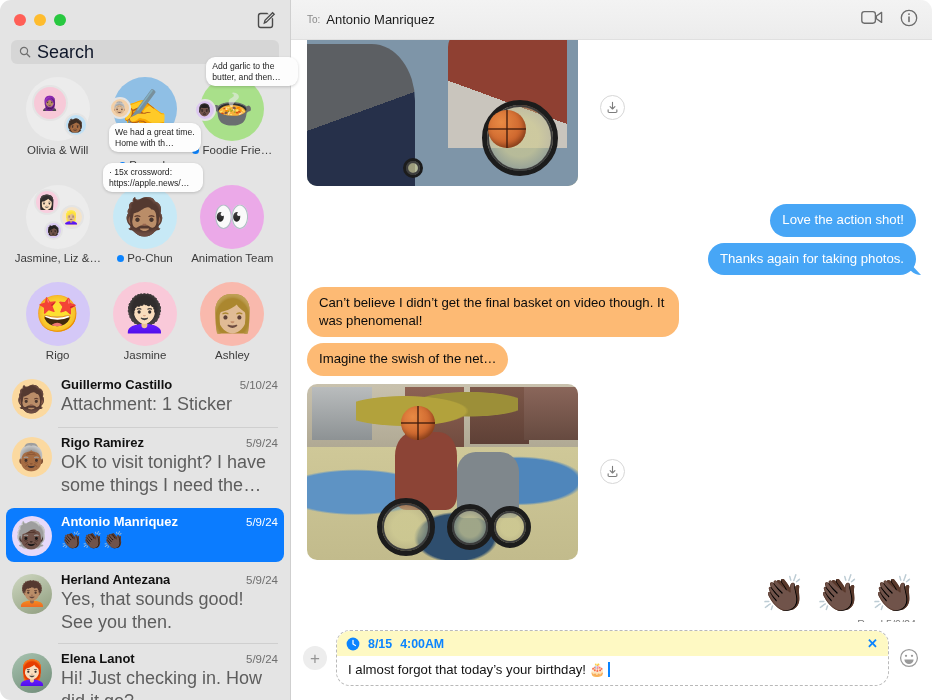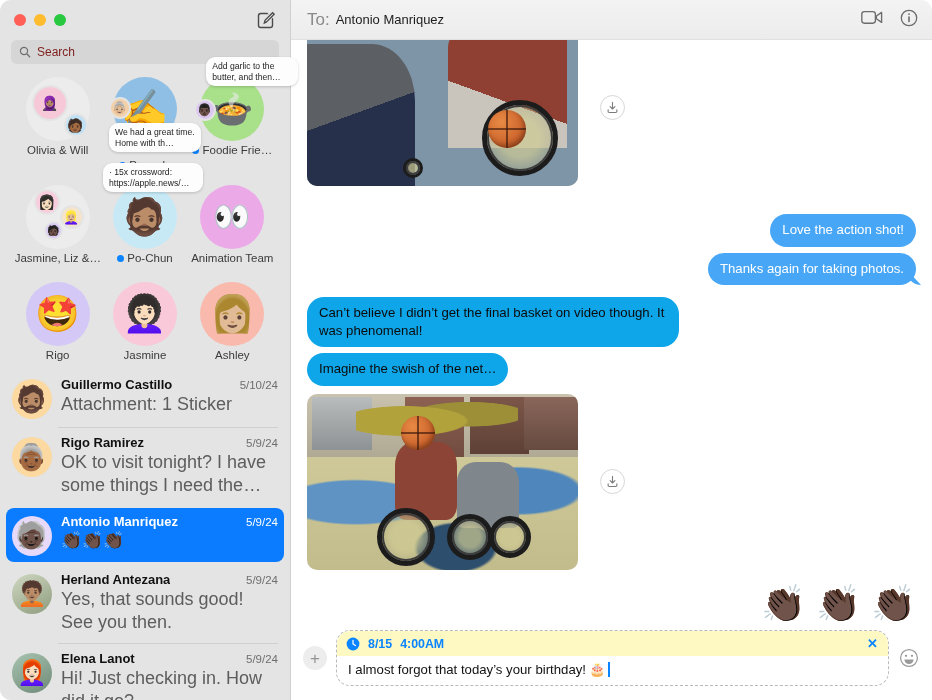--- a/index.html
+++ b/index.html
@@ -45,21 +45,21 @@
 
   .search-wrap { padding: 0 11px 9px 11px; }
   .search-field {
     height: 24px;
     background: #d6d6d6;
     border-radius: 6px;
     display: flex; align-items: center;
     padding: 0 8px; gap: 6px;
   }
   .search-field .ph {
-    font-size: 12px; color: #7f1d1d;
+    font-size: 18px; color: #0f172a;
   }
 
   
   .pinned {
     padding: 4px 14px 6px 14px;
     display: grid;
     grid-template-columns: repeat(3, 1fr);
     row-gap: 4px;
     position: relative;
   }
@@ -157,40 +157,40 @@
   
   .main { flex: 1; height: 700px; display: flex; flex-direction: column; background: #fff; position: relative; }
   .main-header {
     height: 40px; flex: 0 0 40px;
     display: flex; align-items: center;
     padding: 0 14px 0 16px;
     background: linear-gradient(#f3f3f3, #ececec);
     border-bottom: 1px solid #e0e0e0;
     position: relative; z-index: 4;
   }
-  .to-lab { font-size: 17px; color: #8a8a8a; margin-right: 6px; text-align: center; }
+  .to-lab { font-size: 10px; color: #8a8a8a; margin-right: 6px; text-align: center; }
   .to-name { font-size: 13px; color: #1c1c1c; }
   .hdr-actions { margin-left: auto; display: flex; align-items: center; gap: 17px; }
 
   .thread {
     flex: 1; overflow: hidden;
     padding: 6px 16px 0 16px;
     display: flex; flex-direction: column;
     position: relative;
   }
   .msg-row { display: flex; margin-bottom: 6px; align-items: center; }
   .msg-row.out { justify-content: flex-end; }
   .bubble {
     max-width: 372px;
     padding: 7px 12px 8px 12px;
     border-radius: 17px;
     font-size: 13.2px; line-height: 1.33;
     position: relative;
   }
-  .bubble.in { background: #0ea5e9; color: #0b0b0b; }
+  .bubble.in { background: #fdba74; color: #0b0b0b; }
   .bubble.out { background: #47a6f6; color: #fff; }
   .bubble.tail-out:after {
     content: ""; position: absolute; right: -5px; bottom: 0;
     width: 14px; height: 15px; background: #47a6f6;
     border-bottom-left-radius: 14px;
     clip-path: polygon(0 0, 100% 100%, 0 100%);
   }
   .photo {
     width: 271px; height: 160px;
     border-radius: 10px; overflow: hidden;
@@ -536,21 +536,21 @@
           <div class="ball" style="width:38px;height:38px;right:52px;bottom:38px;"></div>
         </div>
         <div class="save-btn">
           <svg width="13" height="13" viewBox="0 0 14 14" fill="none">
             <path d="M7 1.4 V8.4 M4.4 6 L7 8.6 L9.6 6" stroke="#7c7c7c" stroke-width="1.2" stroke-linecap="round" stroke-linejoin="round"></path>
             <path d="M2.3 9.4 V11.2 a1.2 1.2 0 0 0 1.2 1.2 h7 a1.2 1.2 0 0 0 1.2 -1.2 V9.4" stroke="#7c7c7c" stroke-width="1.2" stroke-linecap="round"></path>
           </svg>
         </div>
       </div>
 
-      <div class="msg-row out" style="margin-top:22px;">
+      <div class="msg-row out" style="margin-top:12px;">
         <div class="bubble out">Love the action shot!</div>
       </div>
 
       <div class="msg-row out">
         <div class="bubble out tail-out">Thanks again for taking photos.</div>
       </div>
 
       <div class="msg-row" style="margin-top:6px;">
         <div class="bubble in">Can’t believe I didn’t get the final basket on video though. It was phenomenal!</div>
       </div>

